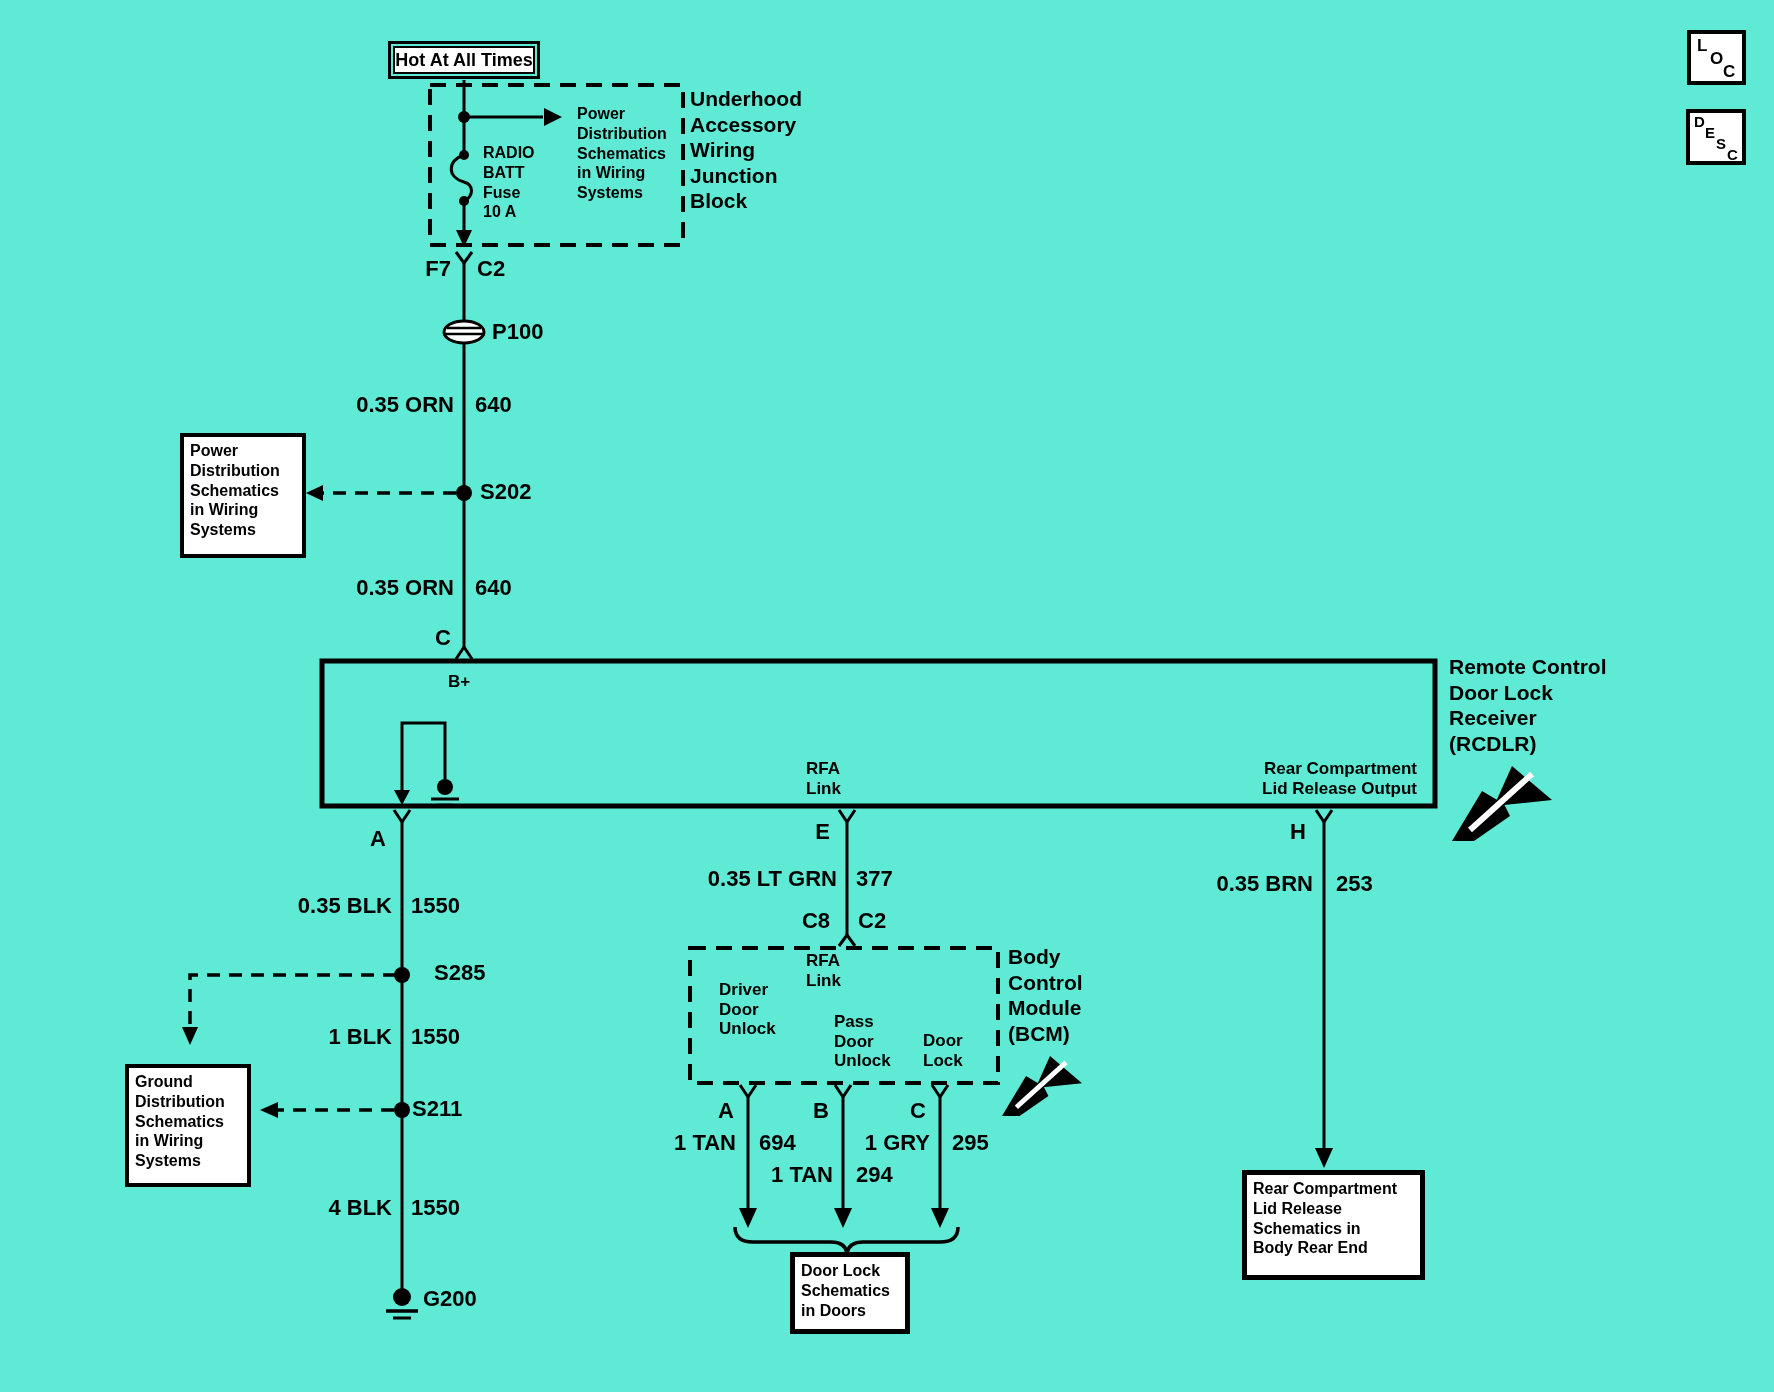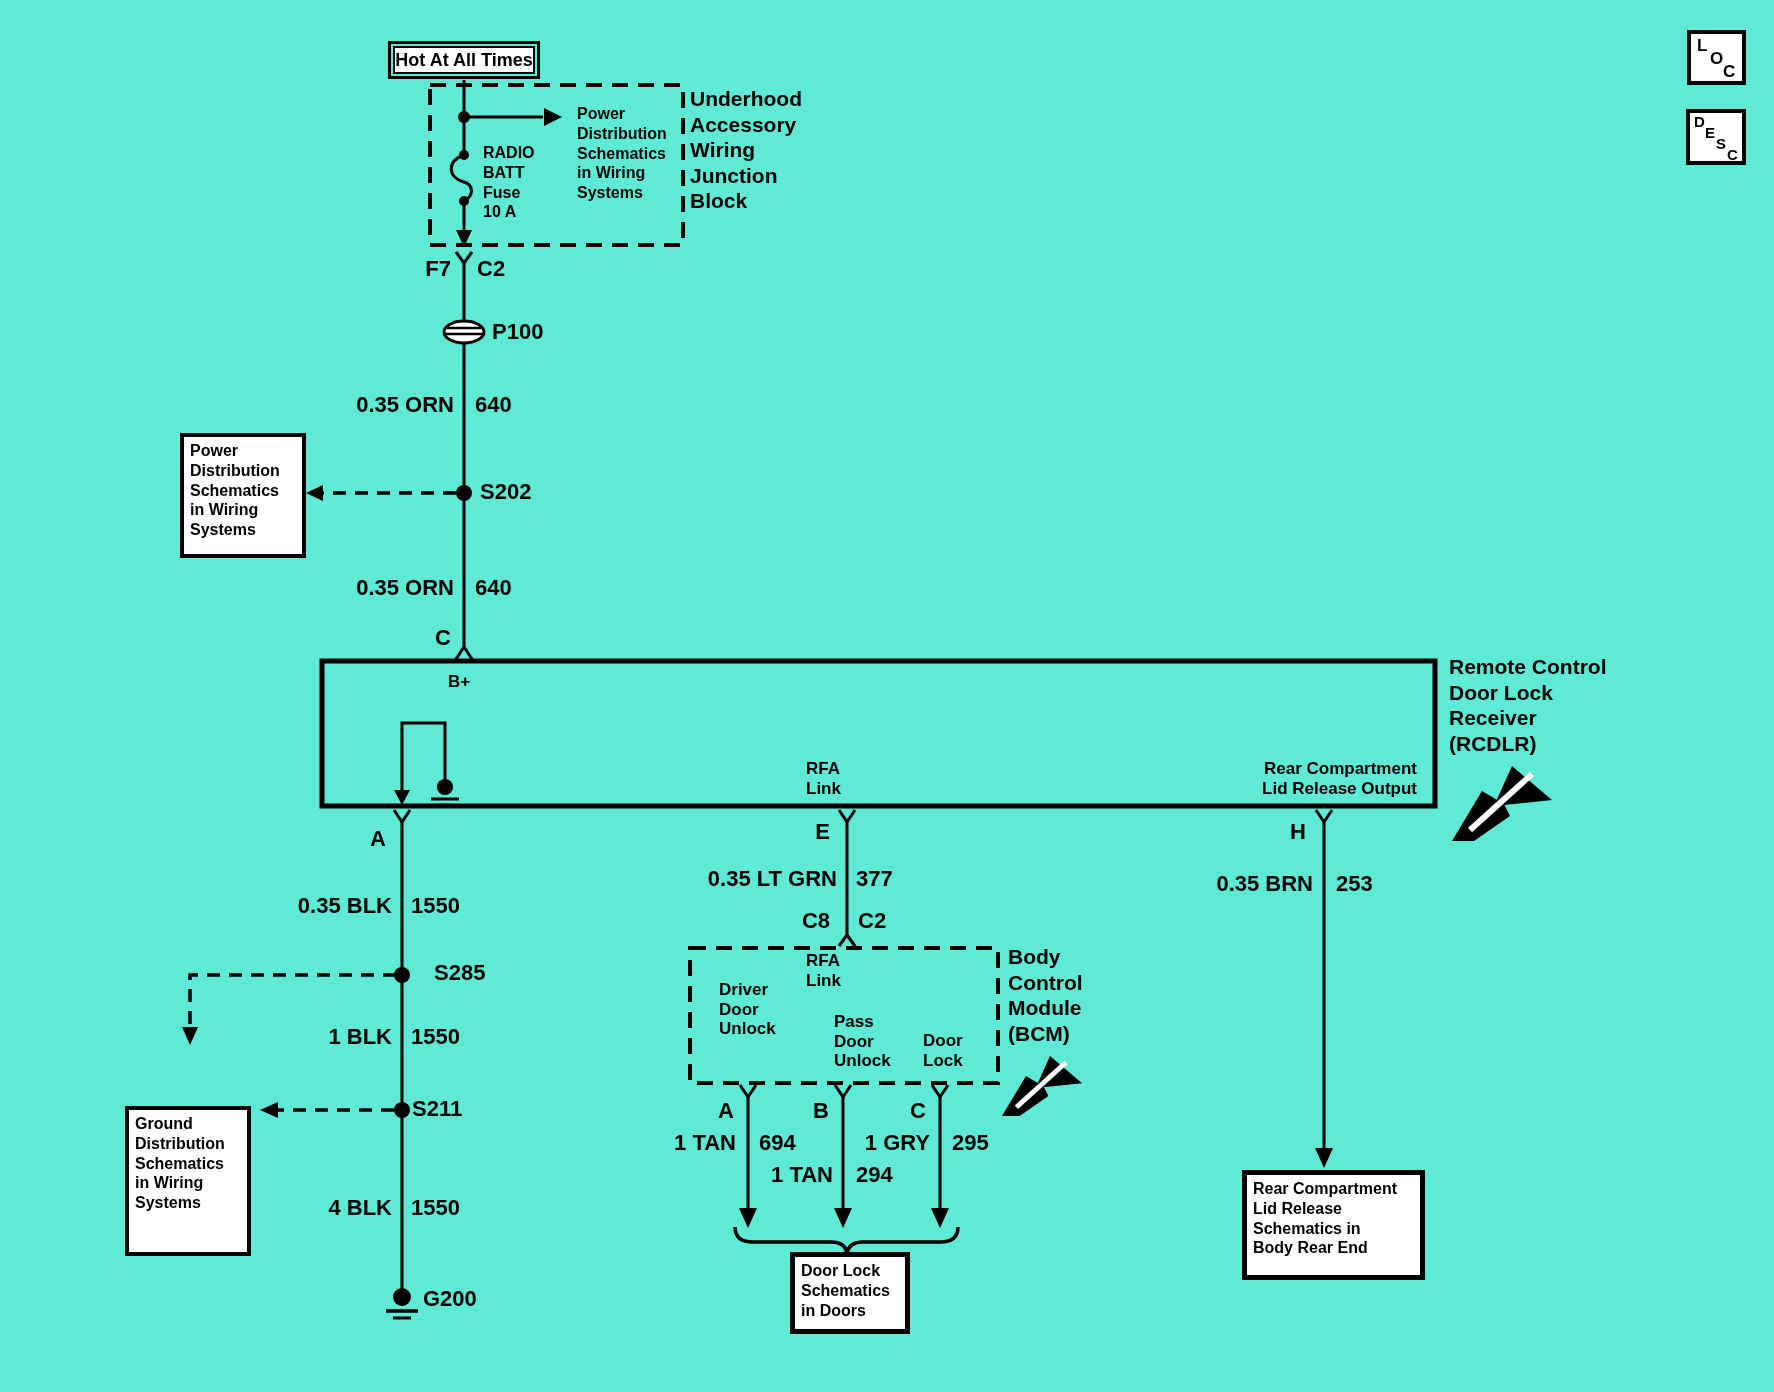--- a/index.html
+++ b/index.html
@@ -184,21 +184,21 @@
 Receiver
 (RCDLR)</div>
 
   <div class="lbl s22 tr" style="left:362px;top:827px;width:24px;">A</div>
   <div class="lbl s22 tr" style="left:806px;top:820px;width:24px;">E</div>
   <div class="lbl s22 tr" style="left:1282px;top:820px;width:24px;">H</div>
 
   <div class="lbl s22 tr" style="left:266px;top:894px;width:126px;">0.35 BLK</div>
   <div class="lbl s22" style="left:411px;top:894px;">1550</div>
   <div class="lbl s22" style="left:434px;top:961px;">S285</div>
-  <div class="refbox" style="left:125px;top:1106px;width:126px;height:150px;">Ground
+  <div class="refbox" style="left:125px;top:1064px;width:126px;height:123px;">Ground
 Distribution
 Schematics
 in Wiring
 Systems</div>
   <div class="lbl s22 tr" style="left:266px;top:1025px;width:126px;">1 BLK</div>
   <div class="lbl s22" style="left:411px;top:1025px;">1550</div>
   <div class="lbl s22" style="left:412px;top:1097px;">S211</div>
   <div class="lbl s22 tr" style="left:266px;top:1196px;width:126px;">4 BLK</div>
   <div class="lbl s22" style="left:411px;top:1196px;">1550</div>
   <div class="lbl s22" style="left:423px;top:1287px;">G200</div>

